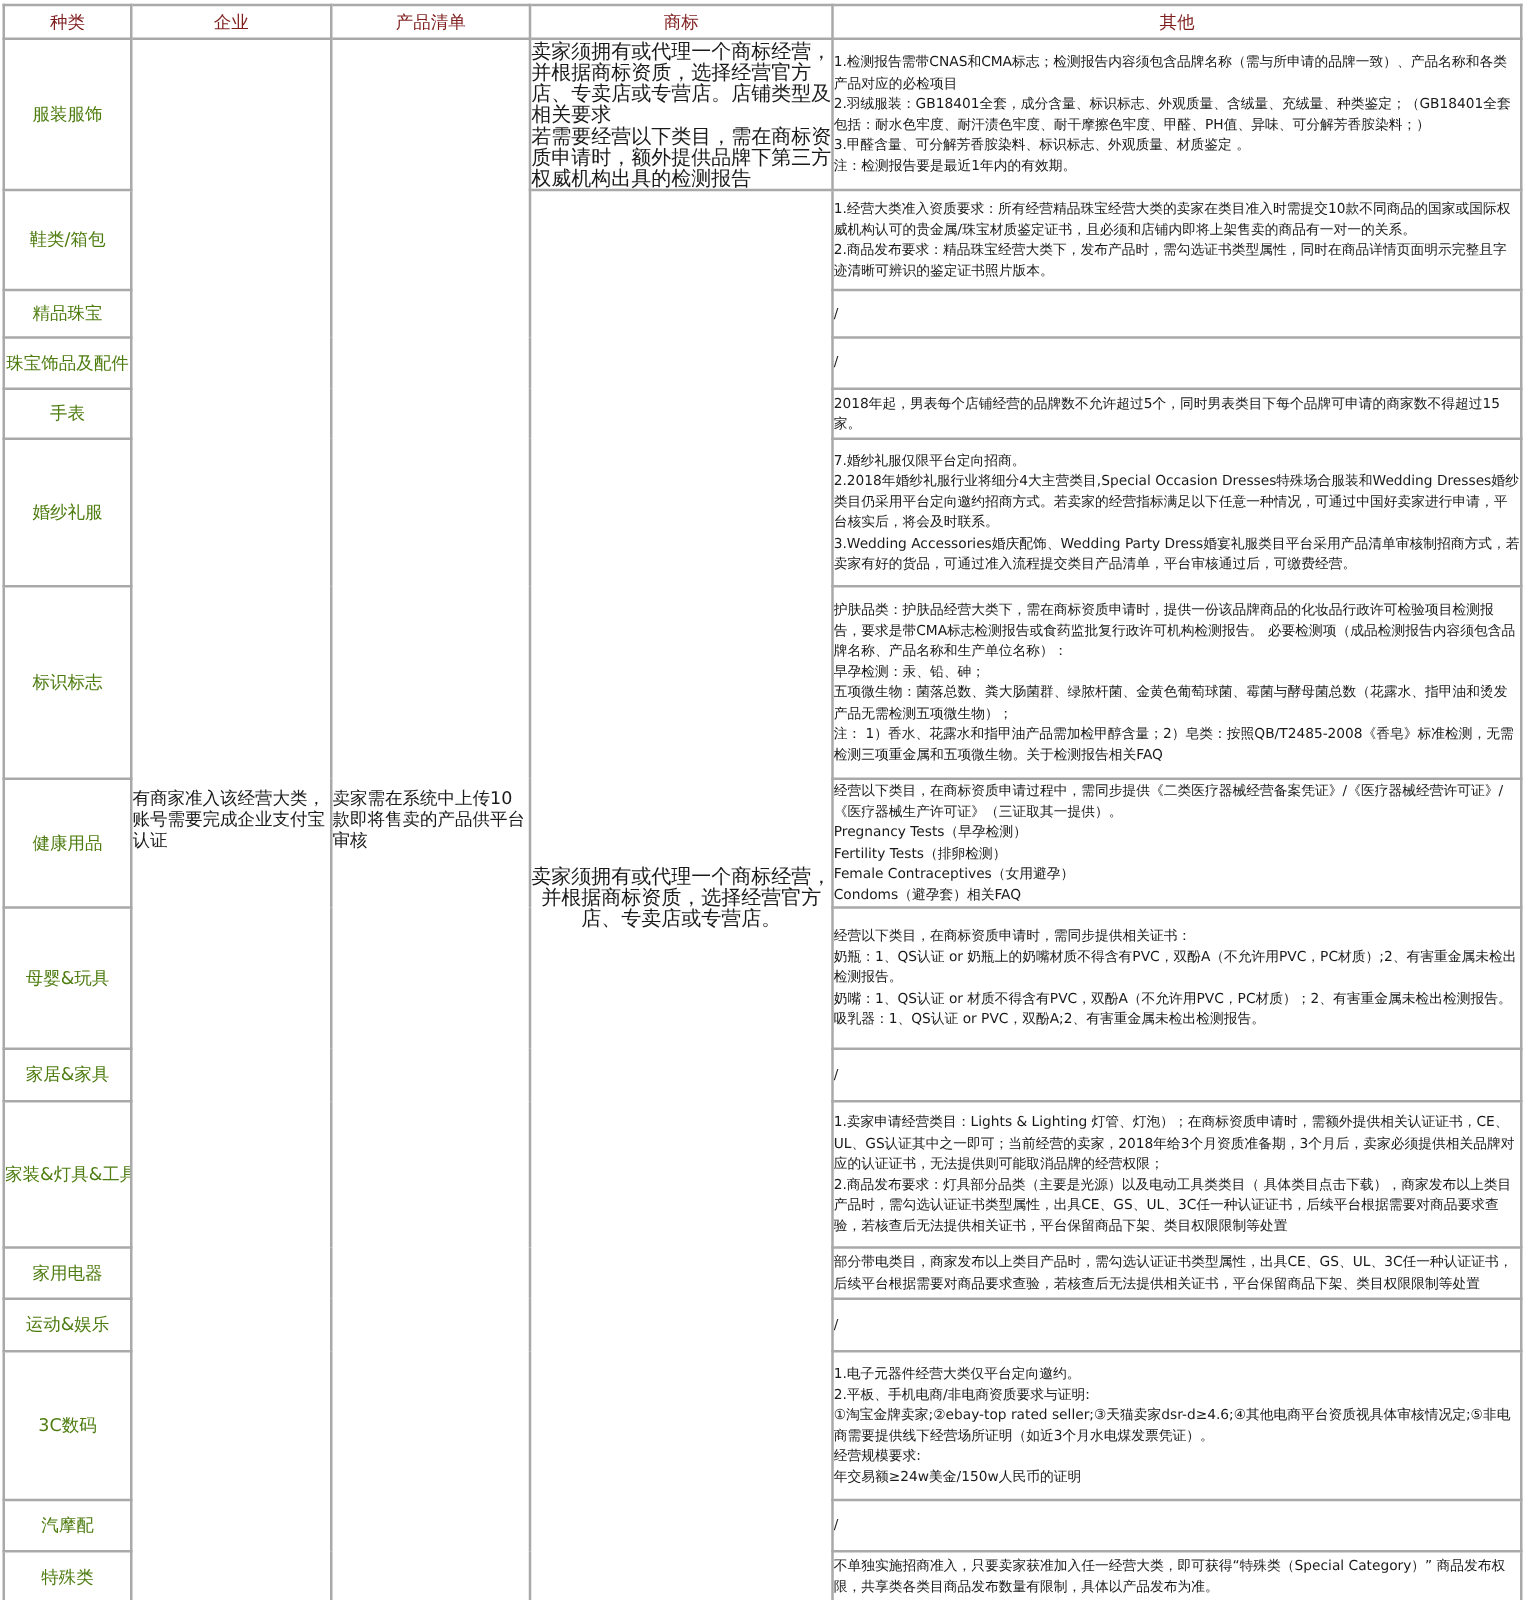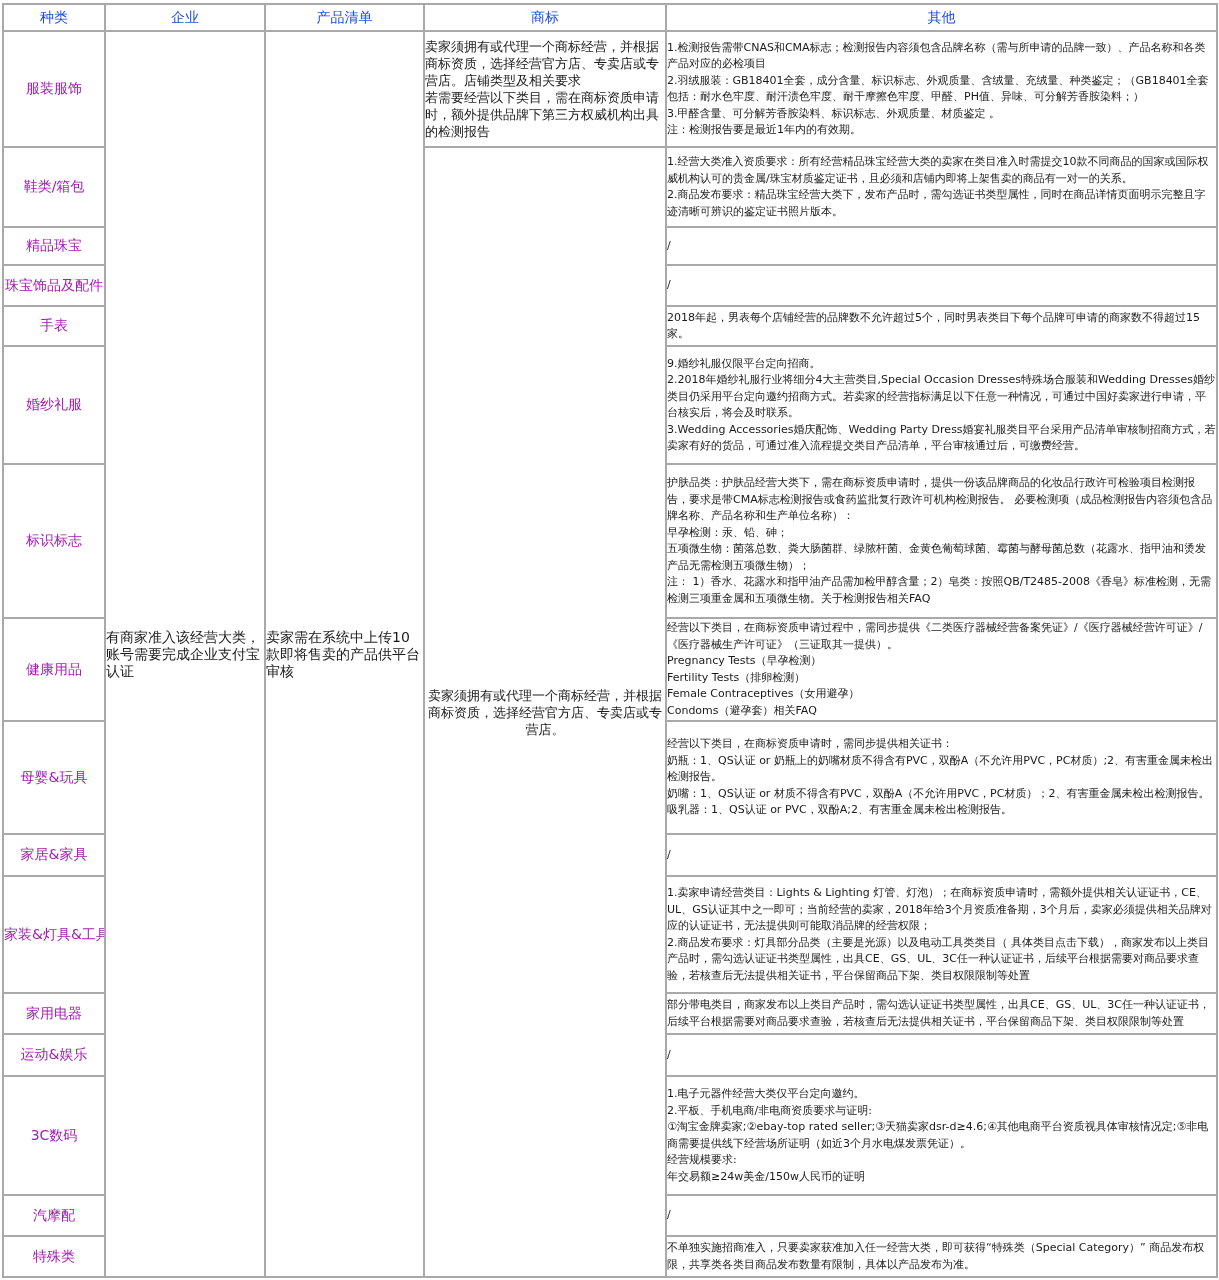--- a/index.html
+++ b/index.html
@@ -26,38 +26,38 @@
       border: 2px solid #a9a9a9;
       padding: 0;
       vertical-align: middle;
       overflow: hidden;
     }
     table.grid th {
       font-weight: normal;
       font-size: 14px;
       height: 25px;
       text-align: center;
-      color: #1d4ed8;
+      color: #7f1d1d;
     }
     td.cat {
       text-align: center;
       font-size: 14px;
       white-space: nowrap;
-      color: #a21caf;
+      color: #4d7c0f;
     }
     td.merged {
       font-size: 14px;
       line-height: 17px;
       padding: 0 3px;
       border-color: #8d8d8d;
       border-width: 1px;
     }
     td.tm {
       text-align: left;
-      font-size: 13px;
+      font-size: 16px;
       line-height: 17px;
       padding: 0 2px;
       border-width: 1px;
       border-color: #8d8d8d;
     }
     td.tm.center {
       text-align: center;
       margin-top: 45px;
     }
     td.other {
@@ -139,21 +139,21 @@
     <tr style="height:40px">
       <td class="cat">手表</td>
       <td class="other">
         <span class="line">2018年起，男表每个店铺经营的品牌数不允许超过5个，同时男表类目下每个品牌可申请的商家数不得超过15家。</span>
       </td>
     </tr>
 
     <tr style="height:118px">
       <td class="cat">婚纱礼服</td>
       <td class="other">
-        <span class="line">9.婚纱礼服仅限平台定向招商。</span>
+        <span class="line">7.婚纱礼服仅限平台定向招商。</span>
         <span class="line">2.2018年婚纱礼服行业将细分4大主营类目,Special Occasion Dresses特殊场合服装和Wedding Dresses婚纱类目仍采用平台定向邀约招商方式。若卖家的经营指标满足以下任意一种情况，可通过中国好卖家进行申请，平台核实后，将会及时联系。</span>
         <span class="line">3.Wedding Accessories婚庆配饰、Wedding Party Dress婚宴礼服类目平台采用产品清单审核制招商方式，若卖家有好的货品，可通过准入流程提交类目产品清单，平台审核通过后，可缴费经营。</span>
       </td>
     </tr>
 
     <tr style="height:154px">
       <td class="cat">标识标志</td>
       <td class="other">
         <span class="line">护肤品类：护肤品经营大类下，需在商标资质申请时，提供一份该品牌商品的化妆品行政许可检验项目检测报告，要求是带CMA标志检测报告或食药监批复行政许可机构检测报告。 必要检测项（成品检测报告内容须包含品牌名称、产品名称和生产单位名称）：</span>
         <span class="line">早孕检测：汞、铅、砷；</span>

